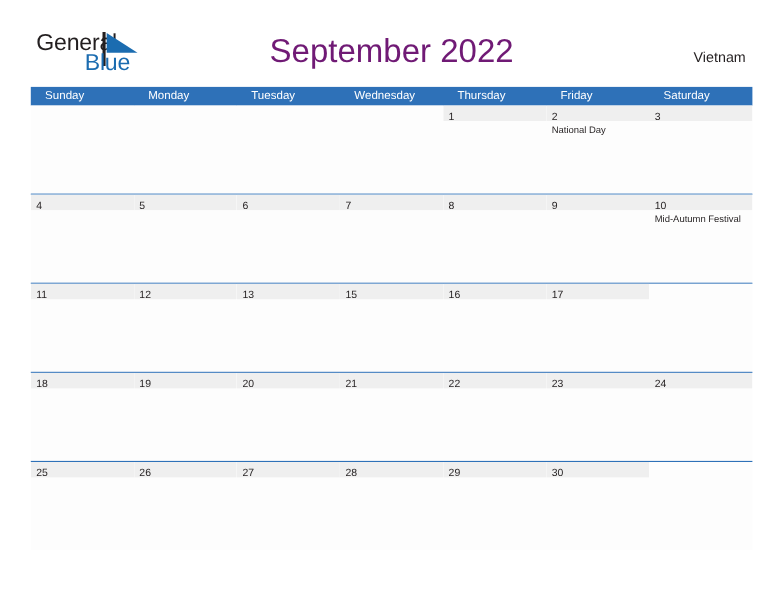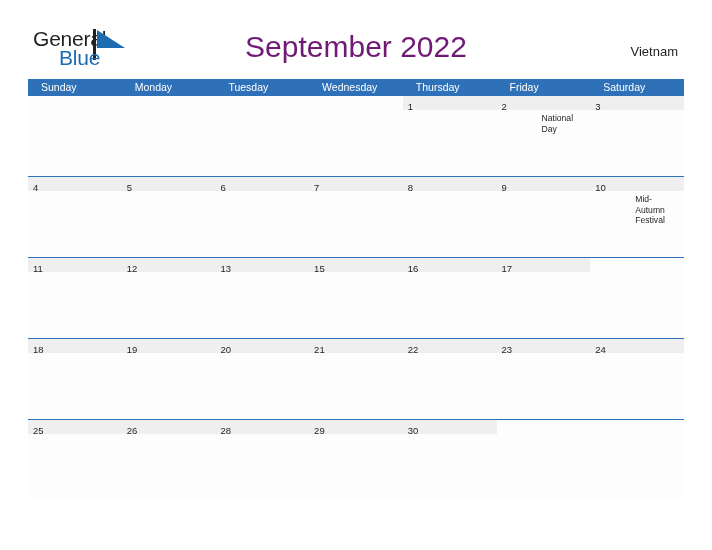--- a/index.html
+++ b/index.html
@@ -38,21 +38,21 @@
     position: absolute;
     left: 0;
     top: 0;
     font-size: 21px;
     letter-spacing: -0.2px;
     color: #231f20;
     font-family: "Liberation Sans", sans-serif;
   }
   .logo-blue {
     position: absolute;
-    left: 26px;
+    left: 44px;
     top: 19px;
     font-size: 21px;
     letter-spacing: -0.2px;
     color: #1b6cb0;
     font-family: "Liberation Sans", sans-serif;
   }
   .logo-flag {
     position: absolute;
     left: 60px;
     top: 2px;
@@ -139,21 +139,20 @@
   }
   .day-num {
     font-size: 9.5px;
     line-height: 14px;
     color: #231f20;
     font-family: "Liberation Sans", sans-serif;
   }
   .day-events {
     padding: 3px 5px 0 5px;
     box-sizing: border-box;
-    margin-left: 40px;
   }
   .event {
     font-size: 8.6px;
     line-height: 10.5px;
     color: #231f20;
     font-family: "Liberation Sans", sans-serif;
     word-wrap: break-word;
   }
 </style>
 </head>
@@ -321,20 +320,24 @@
           <div class="week-inner">
             <div class="day-cell">
               <div class="day-num-band"><span class="day-num">25</span></div>
               <div class="day-events"></div>
             </div>
             <div class="day-cell">
               <div class="day-num-band"><span class="day-num">26</span></div>
               <div class="day-events"></div>
             </div>
             <div class="day-cell">
+              <div class="day-num-band"><span class="day-num">27</span></div>
+              <div class="day-events"></div>
+            </div>
+            <div class="day-cell">
               <div class="day-num-band"><span class="day-num">28</span></div>
               <div class="day-events"></div>
             </div>
             <div class="day-cell">
               <div class="day-num-band"><span class="day-num">29</span></div>
               <div class="day-events"></div>
             </div>
             <div class="day-cell">
               <div class="day-num-band"><span class="day-num">30</span></div>
               <div class="day-events"></div>

